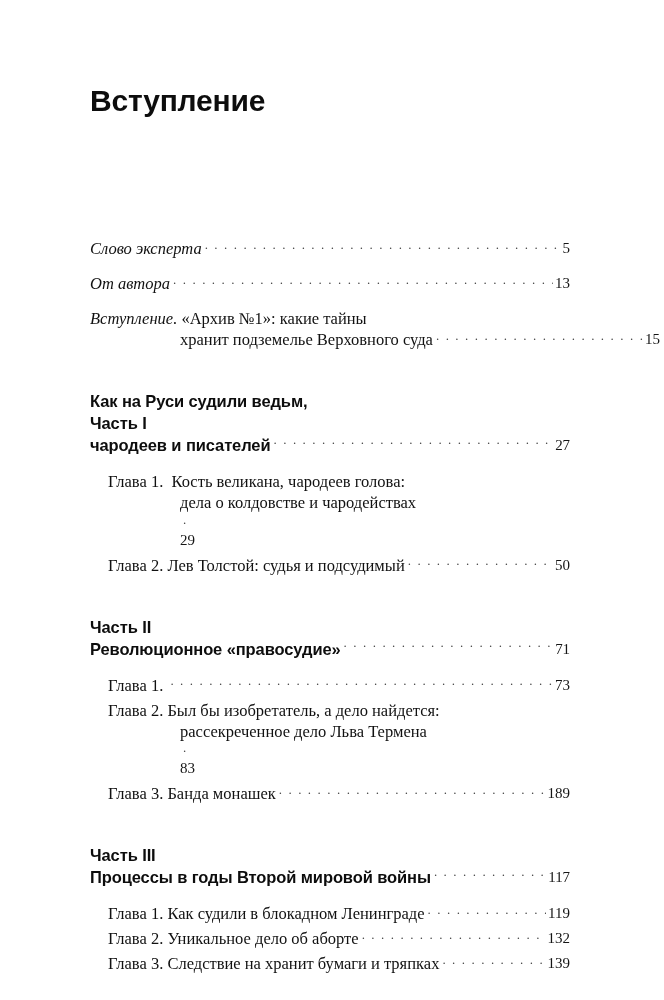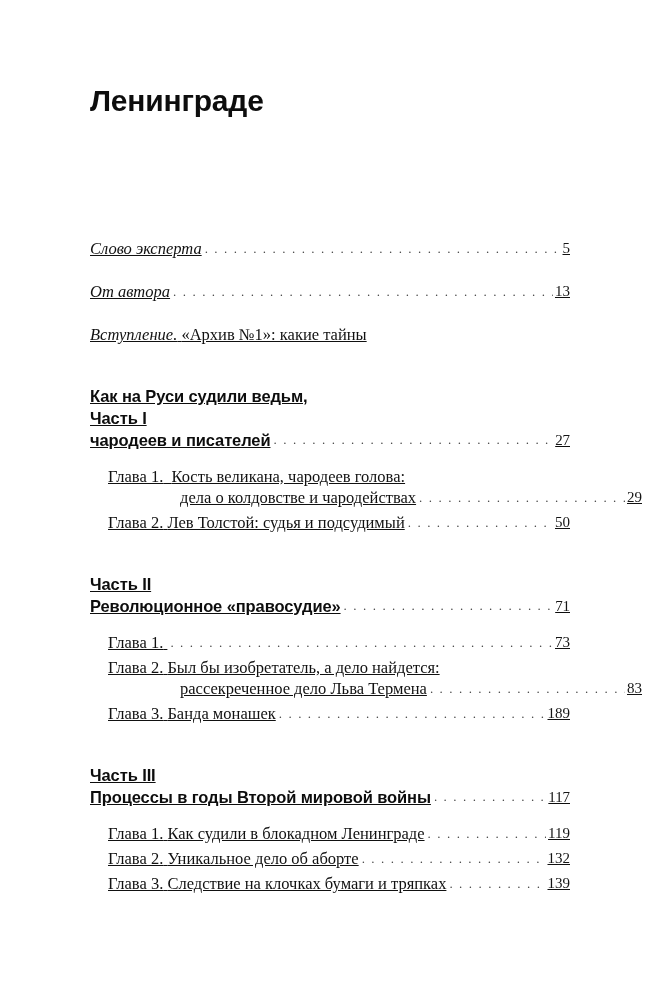--- a/index.html
+++ b/index.html
@@ -45,23 +45,22 @@
     list-style: none;
   }
 
   .entry {
     position: relative;
   }
 
   
   .line {
     display: flex;
-    align-items: flex-end;
+    align-items: flex-start;
     width: 100%;
-    text-decoration: underline;
   }
   .line .txt {
     white-space: pre-wrap;
   }
   .leader {
     flex: 1 1 auto;
     min-width: 6px;
     position: relative;
     overflow: hidden;
     height: 1em;
@@ -82,21 +81,21 @@
     text-align: right;
     font-size: 15px;
     color: #151515;
     font-variant-numeric: oldstyle-nums;
   }
 
   
   .front {
     font-size: 16.5px;
     line-height: 21px;
-    margin-top: 22px;
+    margin-top: 14px;
   }
   .front .it {
     font-style: italic;
   }
   .front.first {
     margin-top: 120px;
   }
   .front .cont {
     padding-left: 90px;
   }
@@ -127,32 +126,33 @@
     list-style: none;
   }
   .chapter {
     margin-top: 4px;
     margin-left: 18px;
     font-size: 16.5px;
     line-height: 21px;
   }
   .chapter .cont {
     padding-left: 72px;
+    flex-direction: column;
   }
   .part + .chapters .chapter:first-child {
     margin-top: 15px;
   }
 </style>
 </head>
 <body>
 
 <div class="page">
   <div class="content">
 
-    <h1 class="page-title">Ленинграде</h1>
+    <h1 class="page-title">Вступление</h1>
 
     <ul class="toc-list">
 
       <li class="front first entry">
         <div class="line">
           <span class="txt it">Слово эксперта</span>
           <span class="leader"></span>
           <span class="pageno">5</span>
         </div>
       </li>
@@ -162,20 +162,25 @@
           <span class="txt it">От автора</span>
           <span class="leader"></span>
           <span class="pageno">13</span>
         </div>
       </li>
 
       <li class="front entry">
         <div class="line">
           <span class="txt it">Вступление.</span>
             <span class="txt"> «Архив №1»: какие тайны</span>
+        </div>
+        <div class="line cont">
+          <span class="txt">хранит подземелье Верховного суда</span>
+          <span class="leader"></span>
+          <span class="pageno">15</span>
         </div>
       </li>
     </ul>
 
     <div class="part entry">
       <div class="line">
         <span class="txt">Как на Руси судили ведьм,</span>
       </div>
       <div class="line">
         <span class="txt">Часть I</span>
@@ -281,21 +286,21 @@
             <span class="txt">&nbsp;</span>
             <span class="txt">Уникальное дело об аборте</span>
           <span class="leader"></span>
           <span class="pageno">132</span>
         </div>
       </li>
       <li class="chapter entry">
         <div class="line">
           <span class="txt">Глава 3.</span>
             <span class="txt">&nbsp;</span>
-            <span class="txt">Следствие на клочках бумаги и тряпках</span>
+            <span class="txt">Следствие на хранит бумаги и тряпках</span>
           <span class="leader"></span>
           <span class="pageno">139</span>
         </div>
       </li>
     </ul>
 
   </div>
 </div>
 
 </body></html>

